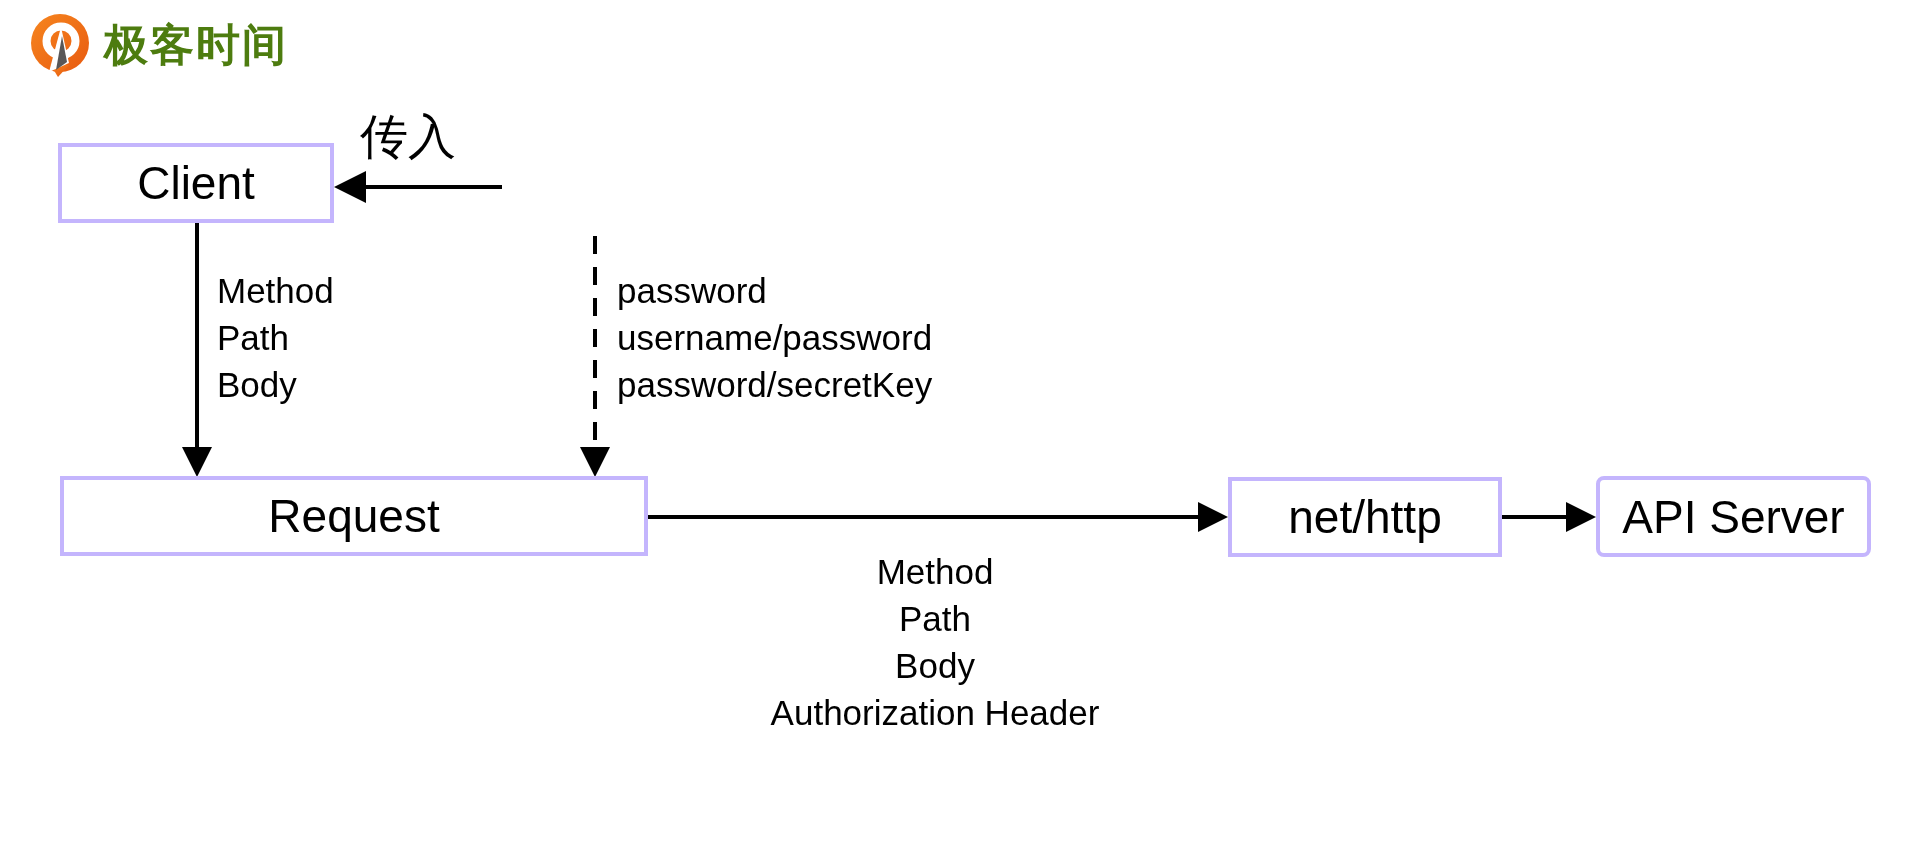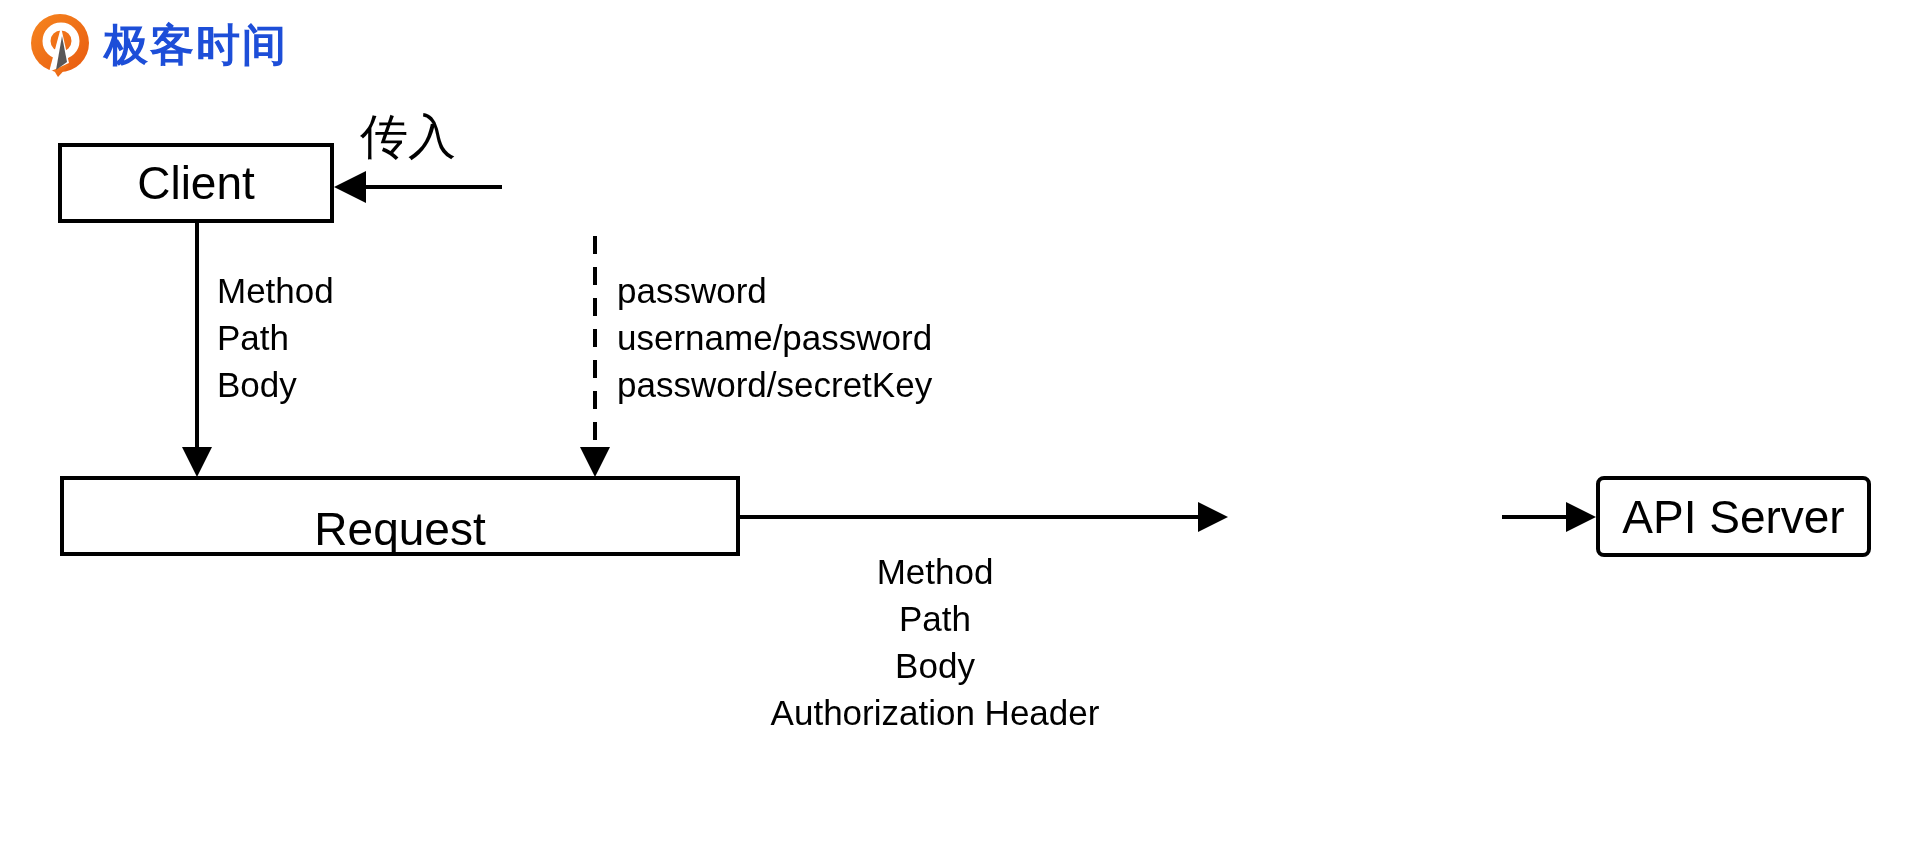--- a/index.html
+++ b/index.html
@@ -9,35 +9,35 @@
     background:#ffffff;
     font-family:"Liberation Sans","DejaVu Sans",sans-serif;
     color:#000;
     overflow:hidden;
   }
   
   .brand{position:absolute;left:28px;top:12px;display:flex;align-items:center;gap:12px;}
   .logo-icon{width:64px;height:66px;flex:0 0 auto;}
   .logo-text{
     font-size:44px;font-weight:600;letter-spacing:2px;
-    color:#1d4ed8;line-height:64px;white-space:nowrap;
+    color:#4d7c0f;line-height:64px;white-space:nowrap;
   }
   
   .wires{position:absolute;left:0;top:0;width:1920px;height:841px;}
   .wires line{stroke:#000;stroke-width:4px;}
   .wires polygon{fill:#000;stroke:none;}
   .wires .dashed{stroke-dasharray:18 13;}
   
   .node{
     position:absolute;display:flex;align-items:center;justify-content:center;
-    background:#fff;border:4px solid #000000;box-sizing:border-box;
+    background:#fff;border:4px solid #c4b5fd;box-sizing:border-box;
     font-size:46px;line-height:1;white-space:nowrap;
   }
   .node-client{left:58px;top:143px;width:276px;height:80px;}
-  .node-request{left:60px;top:476px;width:680px;height:80px;align-items:flex-end;}
+  .node-request{left:60px;top:476px;width:588px;height:80px;}
   .node-nethttp{left:1228px;top:477px;width:274px;height:80px;}
   .node-apiserver{left:1596px;top:476px;width:275px;height:81px;border-radius:8px;}
   .node-config{
     left:502px;top:141px;width:186px;height:94px;border-radius:50%;
   }
   
   .edge-label{position:absolute;font-size:35px;line-height:47px;white-space:nowrap;}
   .lbl-chuanru{left:360px;top:112px;width:150px;font-size:48px;line-height:50px;}
   .lbl-client-req{left:217px;top:267px;}
   .lbl-config-req{left:617px;top:267px;}
@@ -91,20 +91,23 @@
 
   <div class="node node-client">
     <span>Client</span>
   </div>
 
 
   <div class="node node-request">
     <span>Request</span>
   </div>
 
+  <div class="node node-nethttp">
+    <span>net/http</span>
+  </div>
 
   <div class="node node-apiserver">
     <span>API Server</span>
   </div>
 
   <div class="edge-label lbl-chuanru">
     <span>传入</span>
   </div>
 
   <div class="edge-label lbl-client-req">

